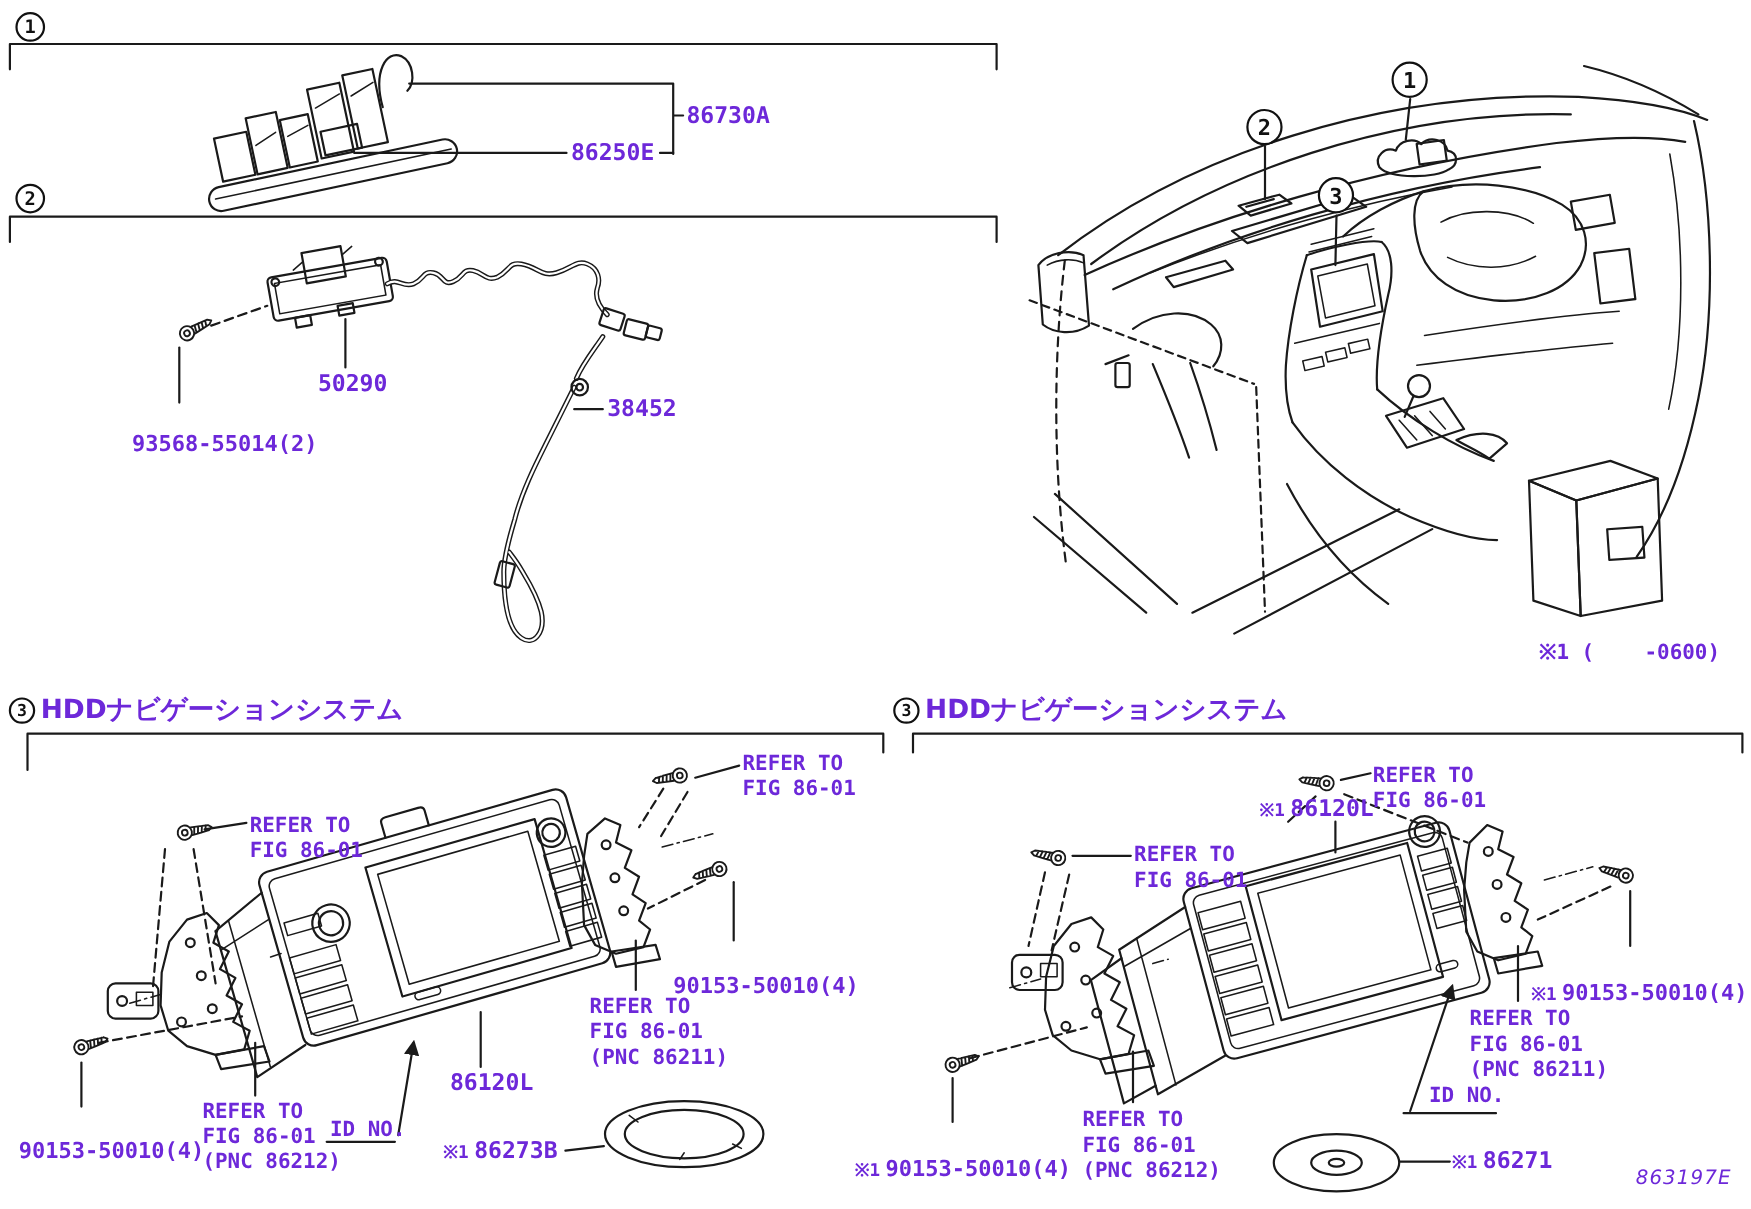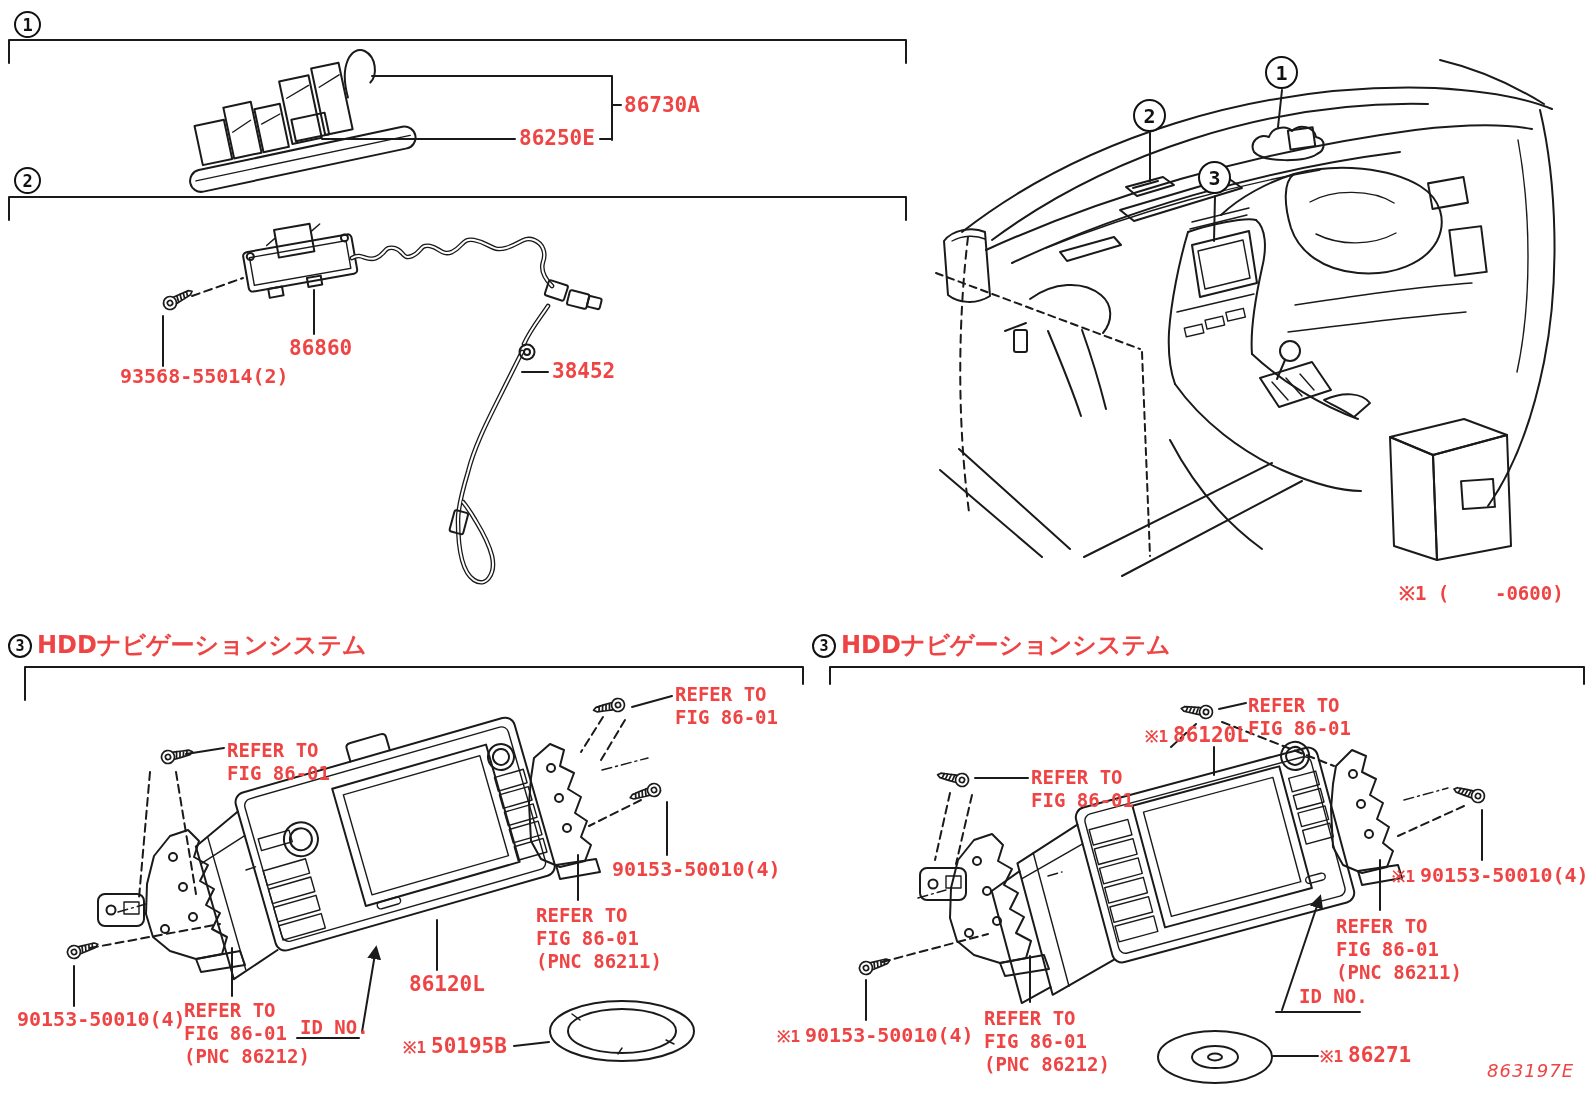--- a/index.html
+++ b/index.html
@@ -2,22 +2,22 @@
 <html><head>
 <meta charset="utf-8">
 <style>
   html,body{margin:0;padding:0;background:#fff;}
   #canvas{position:relative;width:1592px;height:1099px;background:#ffffff;overflow:hidden;
           font-family:"DejaVu Sans Mono","Liberation Mono",monospace;color:#111;}
   svg{position:absolute;left:0;top:0;}
   .art{stroke:#1a1a1a;fill:none;stroke-width:2;stroke-linecap:round;stroke-linejoin:round;}
   .thin{stroke-width:1.4;}
   .lbl{position:absolute;font-weight:bold;font-size:19px;line-height:23px;white-space:pre-line;
-       letter-spacing:0;color:#ef4444;}
-  .sz20{font-size:20px;}
+       letter-spacing:0;color:#6d28d9;}
+  .sz20{font-size:20px;margin-top:27px;}
   .sz21{font-size:21px;line-height:22px;}
   .pre{white-space:pre;}
   .star-row{display:flex;align-items:baseline;white-space:pre;}
   .star{font-size:16px;margin-right:5px;font-weight:bold;}
   .jp{font-family:"DejaVu Sans","Liberation Sans",sans-serif;font-size:24px;font-weight:bold;white-space:pre;}
   .fig{font-family:"DejaVu Sans","Liberation Sans",sans-serif;font-size:18px;font-weight:normal;letter-spacing:1px;font-style:italic;}
   .circ{position:absolute;border:2px solid #111;border-radius:50%;background:#fff;
         display:flex;align-items:center;justify-content:center;font-weight:bold;box-sizing:border-box;}
   .c27{width:27px;height:27px;font-size:17px;}
   .c24{width:24px;height:24px;font-size:15px;}
@@ -312,36 +312,36 @@
 <div class="circ c33" style="left:1133px;top:99px">2</div>
 <div class="circ c33" style="left:1198px;top:161px">3</div>
 
 <div class="lbl jp" style="left:37px;top:634px">HDDナビゲーションシステム</div>
 <div class="lbl jp" style="left:841px;top:634px">HDDナビゲーションシステム</div>
 
 <div class="lbl sz21" style="left:624px;top:94px">86730A</div>
 <div class="lbl sz21" style="left:519px;top:127px">86250E</div>
 
 <div class="lbl sz20" style="left:120px;top:365px">93568-55014(2)</div>
-<div class="lbl sz21" style="left:289px;top:337px">86860</div>
+<div class="lbl sz21" style="left:289px;top:337px">50290</div>
 <div class="lbl sz21" style="left:552px;top:360px">38452</div>
 
 <div class="lbl pre" style="left:1399px;top:582px">※1 (    -0600)</div>
 
 <div class="lbl" style="left:227px;top:739px">REFER TO
 FIG 86-01</div>
 <div class="lbl" style="left:675px;top:683px">REFER TO
 FIG 86-01</div>
 <div class="lbl sz20" style="left:17px;top:1008px">90153-50010(4)</div>
 <div class="lbl" style="left:184px;top:999px">REFER TO
 FIG 86-01
 (PNC 86212)</div>
 <div class="lbl" style="left:300px;top:1016px">ID NO.</div>
 <div class="lbl sz21" style="left:409px;top:973px">86120L</div>
-<div class="lbl star-row" style="left:403px;top:1035px"><span class="star">※1</span><span class="sz21">50195B</span></div>
+<div class="lbl star-row" style="left:403px;top:1035px"><span class="star">※1</span><span class="sz21">86273B</span></div>
 <div class="lbl sz20" style="left:612px;top:858px">90153-50010(4)</div>
 <div class="lbl" style="left:536px;top:904px">REFER TO
 FIG 86-01
 (PNC 86211)</div>
 
 <div class="lbl" style="left:1031px;top:766px">REFER TO
 FIG 86-01</div>
 <div class="lbl" style="left:1248px;top:694px">REFER TO
 FIG 86-01</div>
 <div class="lbl star-row" style="left:1145px;top:724px"><span class="star">※1</span><span class="sz21">86120L</span></div>

